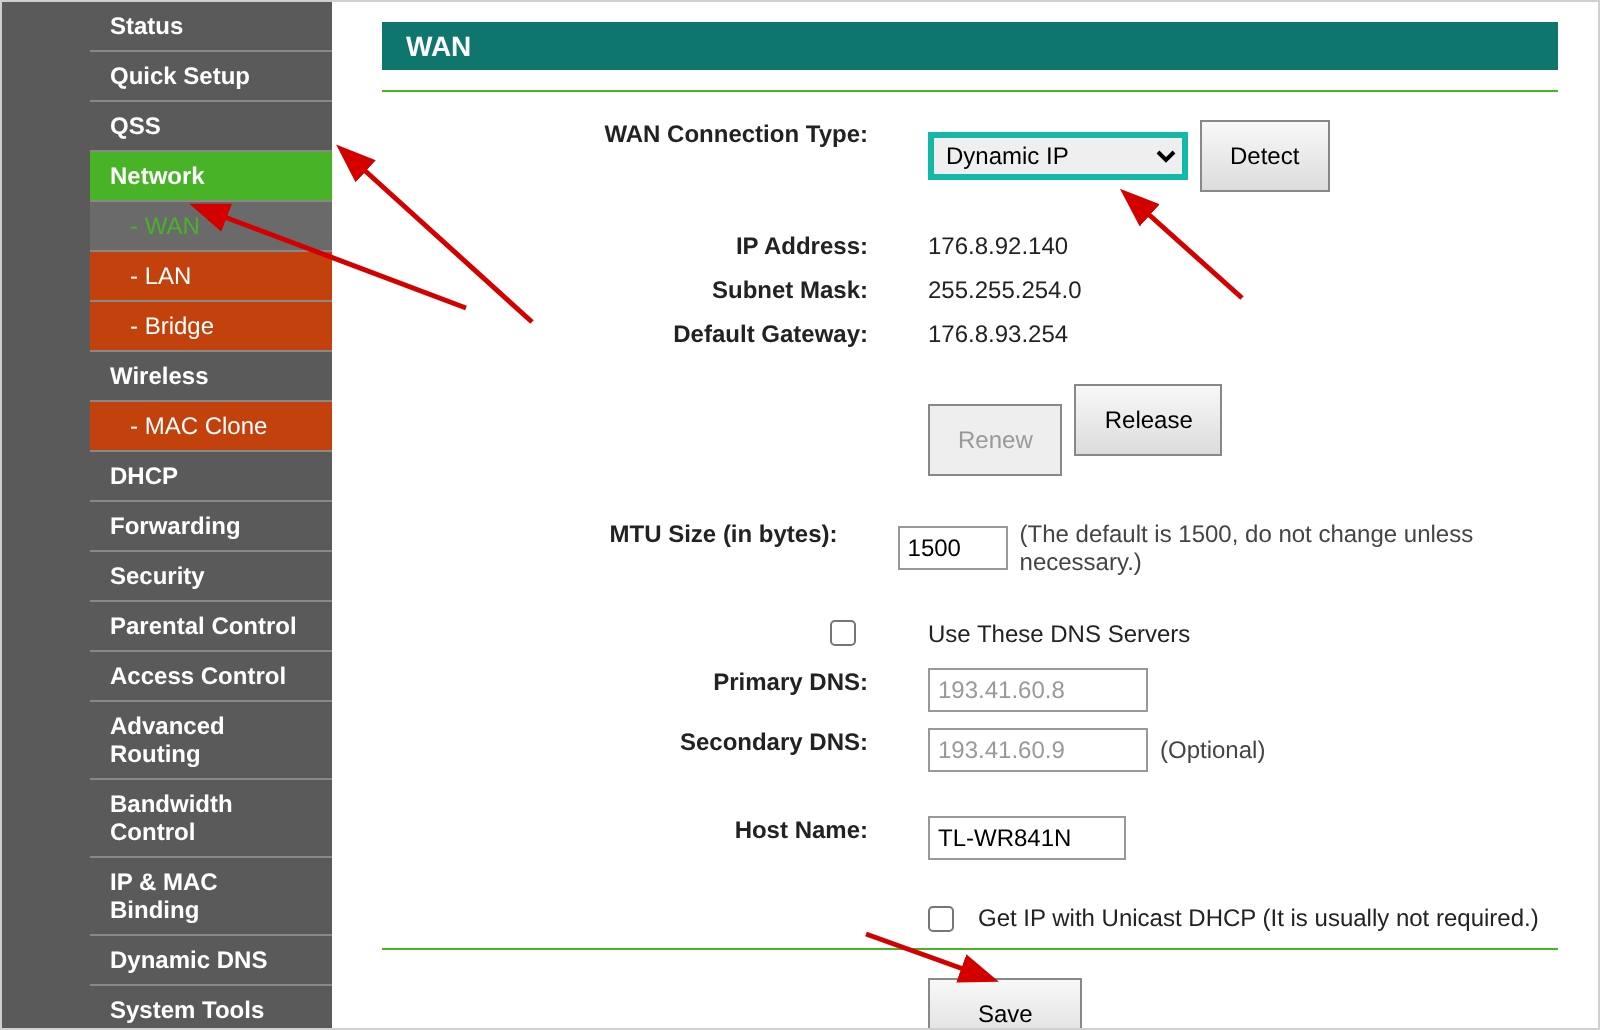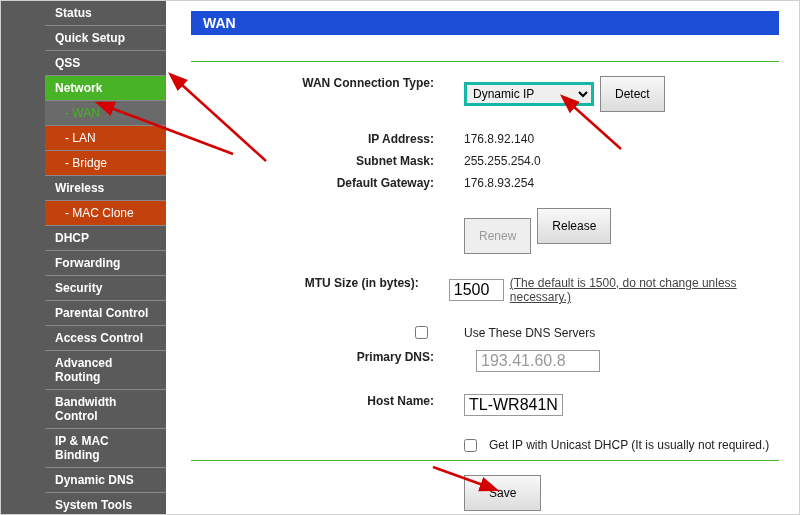--- a/index.html
+++ b/index.html
@@ -41,26 +41,26 @@
   .nav-item.sub.active {
     background: #6a6a6a;
     color: #48b327;
   }
   .main {
     flex: 1;
     padding: 10px 20px 10px 25px;
     position: relative;
   }
   .title-bar {
-    background: #1d4ed8;
+    background: #0f766e;
     color: #fff;
     font-size: 14px;
     font-weight: bold;
     padding: 4px 12px;
-    margin-bottom: 26px;
+    margin-bottom: 10px;
   }
   .hr-green {
     border: none;
     border-top: 1px solid #48b327;
     margin: 6px 0 14px 0;
   }
   .form-row {
     display: flex;
     align-items: flex-start;
     margin-bottom: 8px;
@@ -98,27 +98,27 @@
   button.btn.disabled {
     color: #999;
     background: #eee;
     cursor: default;
     margin-top: 20px;
   }
   input.txt {
     height: 22px;
     padding: 2px 4px;
     border: 1px solid #999;
-    font-size: 16px;
+    font-size: 12px;
   }
   input.txt.disabled {
     color: #999;
     background: #fff;
   }
-  .note { color: #444; font-size: 12px; text-decoration: underline; }
+  .note { color: #444; font-size: 12px; }
   .chk { margin-right: 6px; }
   .checkbox-cell {
     width: 255px;
     text-align: right;
     padding-right: 12px;
   }
   
   .arrow {
     position: absolute;
     z-index: 30;
@@ -203,21 +203,28 @@
       <div class="checkbox-cell">
         <input type="checkbox" class="chk" style="">
       </div>
       <div class="form-value">
         <span>Use These DNS Servers</span>
       </div>
     </div>
     <div class="form-row">
       <div class="form-label">Primary DNS:</div>
       <div class="form-value">
-        <input class="txt disabled" style="width: 124px; margin-left: 12px;" disabled="" value="193.41.60.8">
+        <input class="txt disabled" style="width: 110px;" disabled="" value="193.41.60.8">
+      </div>
+    </div>
+    <div class="form-row">
+      <div class="form-label">Secondary DNS:</div>
+      <div class="form-value">
+        <input class="txt disabled" style="width: 110px;" disabled="" value="193.41.60.9">
+        <span class="note">(Optional)</span>
       </div>
     </div>
 
     <div style="height:14px"></div>
 
     <div class="form-row">
       <div class="form-label">Host Name:</div>
       <div class="form-value">
         <input class="txt" style="width: 99px;" value="TL-WR841N">
       </div>

